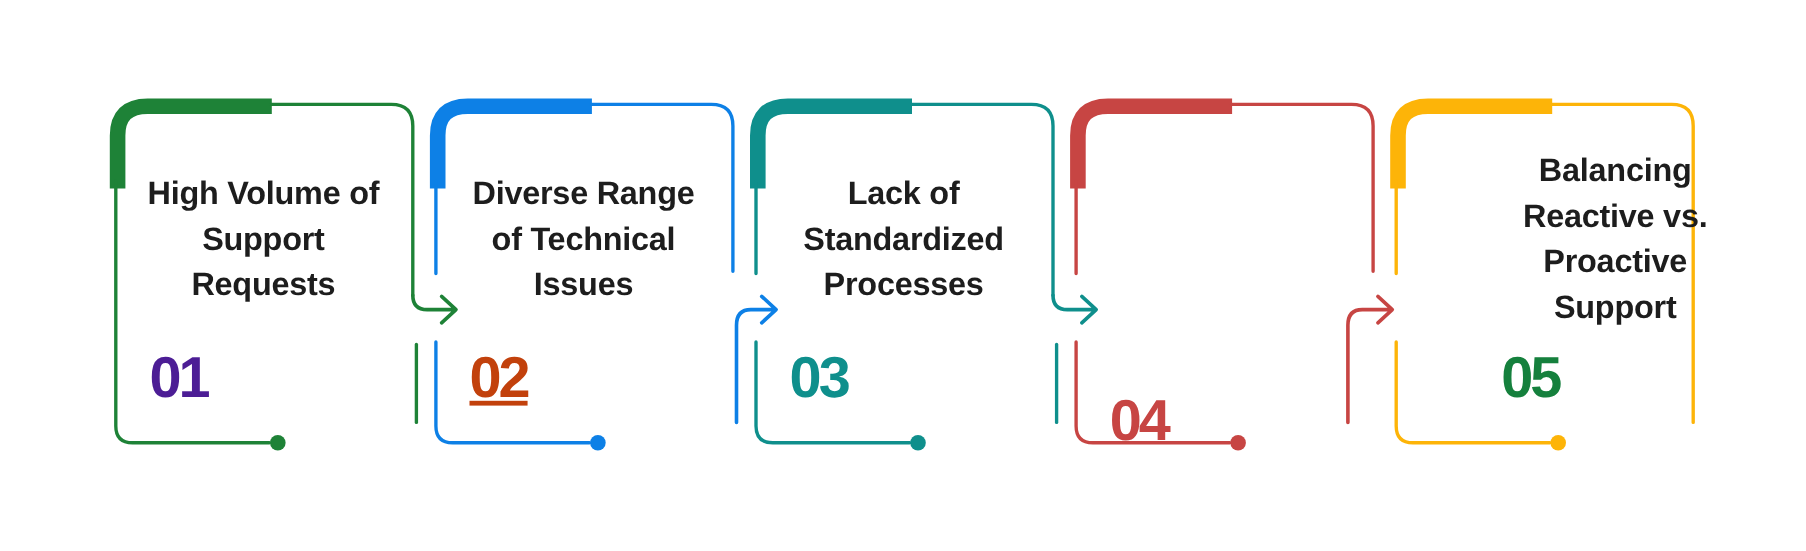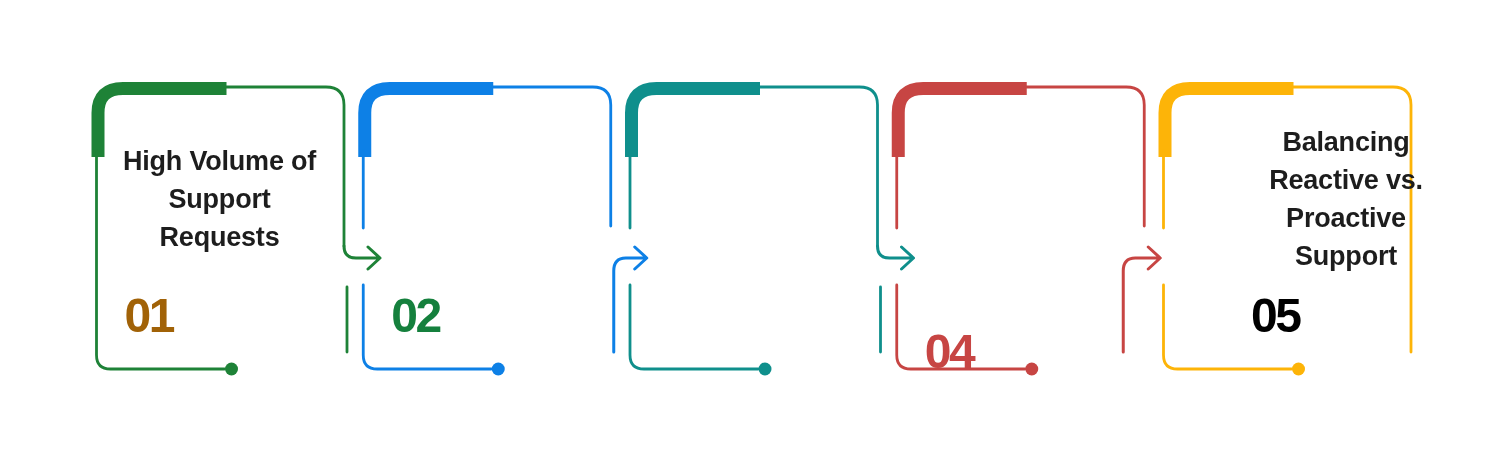--- a/index.html
+++ b/index.html
@@ -79,33 +79,42 @@
       <use href="#seg-top-c"></use>
       <use href="#seg-left-gap"></use>
       <use href="#seg-dot"></use>
     </g>
   </svg>
 
   <div class="step s1">
     <div class="step-title">High Volume of
 Support
 Requests</div>
-    <div class="step-number" style="color: #a16207;">01</div>
+    <div class="step-number" style="color: #4c1d95;">01</div>
   </div>
 
   <div class="step s2">
-    <div class="step-number" style="color: #15803d;">02</div>
+    <div class="step-title">Diverse Range
+of Technical
+Issues</div>
+    <div class="step-number" style="color: #c2410c; text-decoration: underline;">02</div>
   </div>
 
+  <div class="step s3">
+    <div class="step-title">Lack of
+Standardized
+Processes</div>
+    <div class="step-number" style="color: rgb(15, 143, 140);">03</div>
+  </div>
 
   <div class="step s4">
     <div class="step-number" style="color: rgb(199, 69, 67); margin-top: 36px;">04</div>
   </div>
 
   <div class="step s5">
     <div class="step-title">Balancing
 Reactive vs.
 Proactive
 Support</div>
-    <div class="step-number" style="color: #000000;">05</div>
+    <div class="step-number" style="color: #15803d;">05</div>
   </div>
 
 </div>
 
 </body></html>

